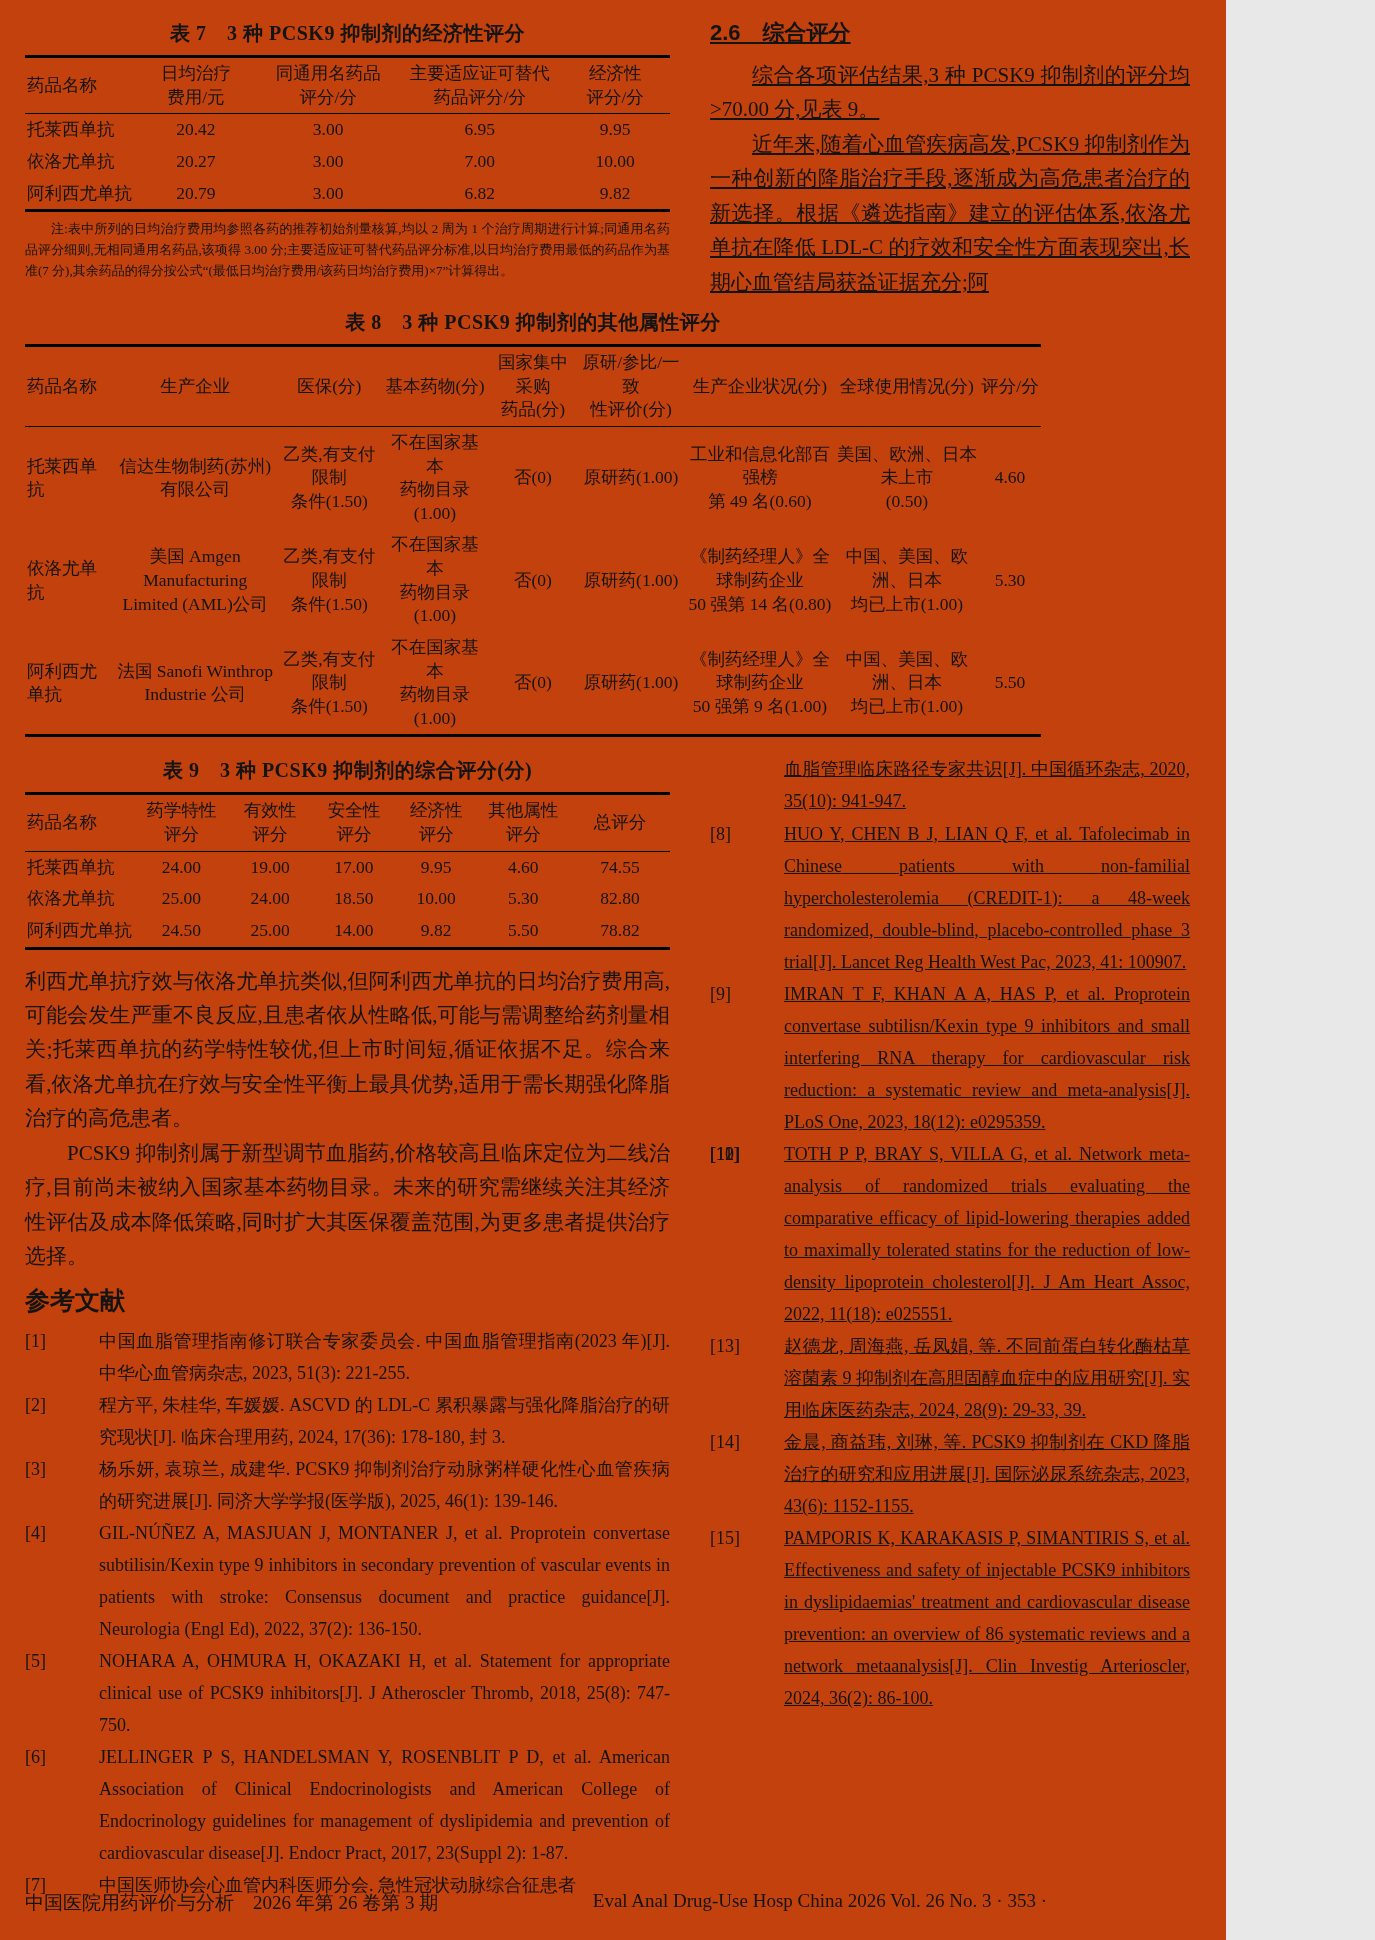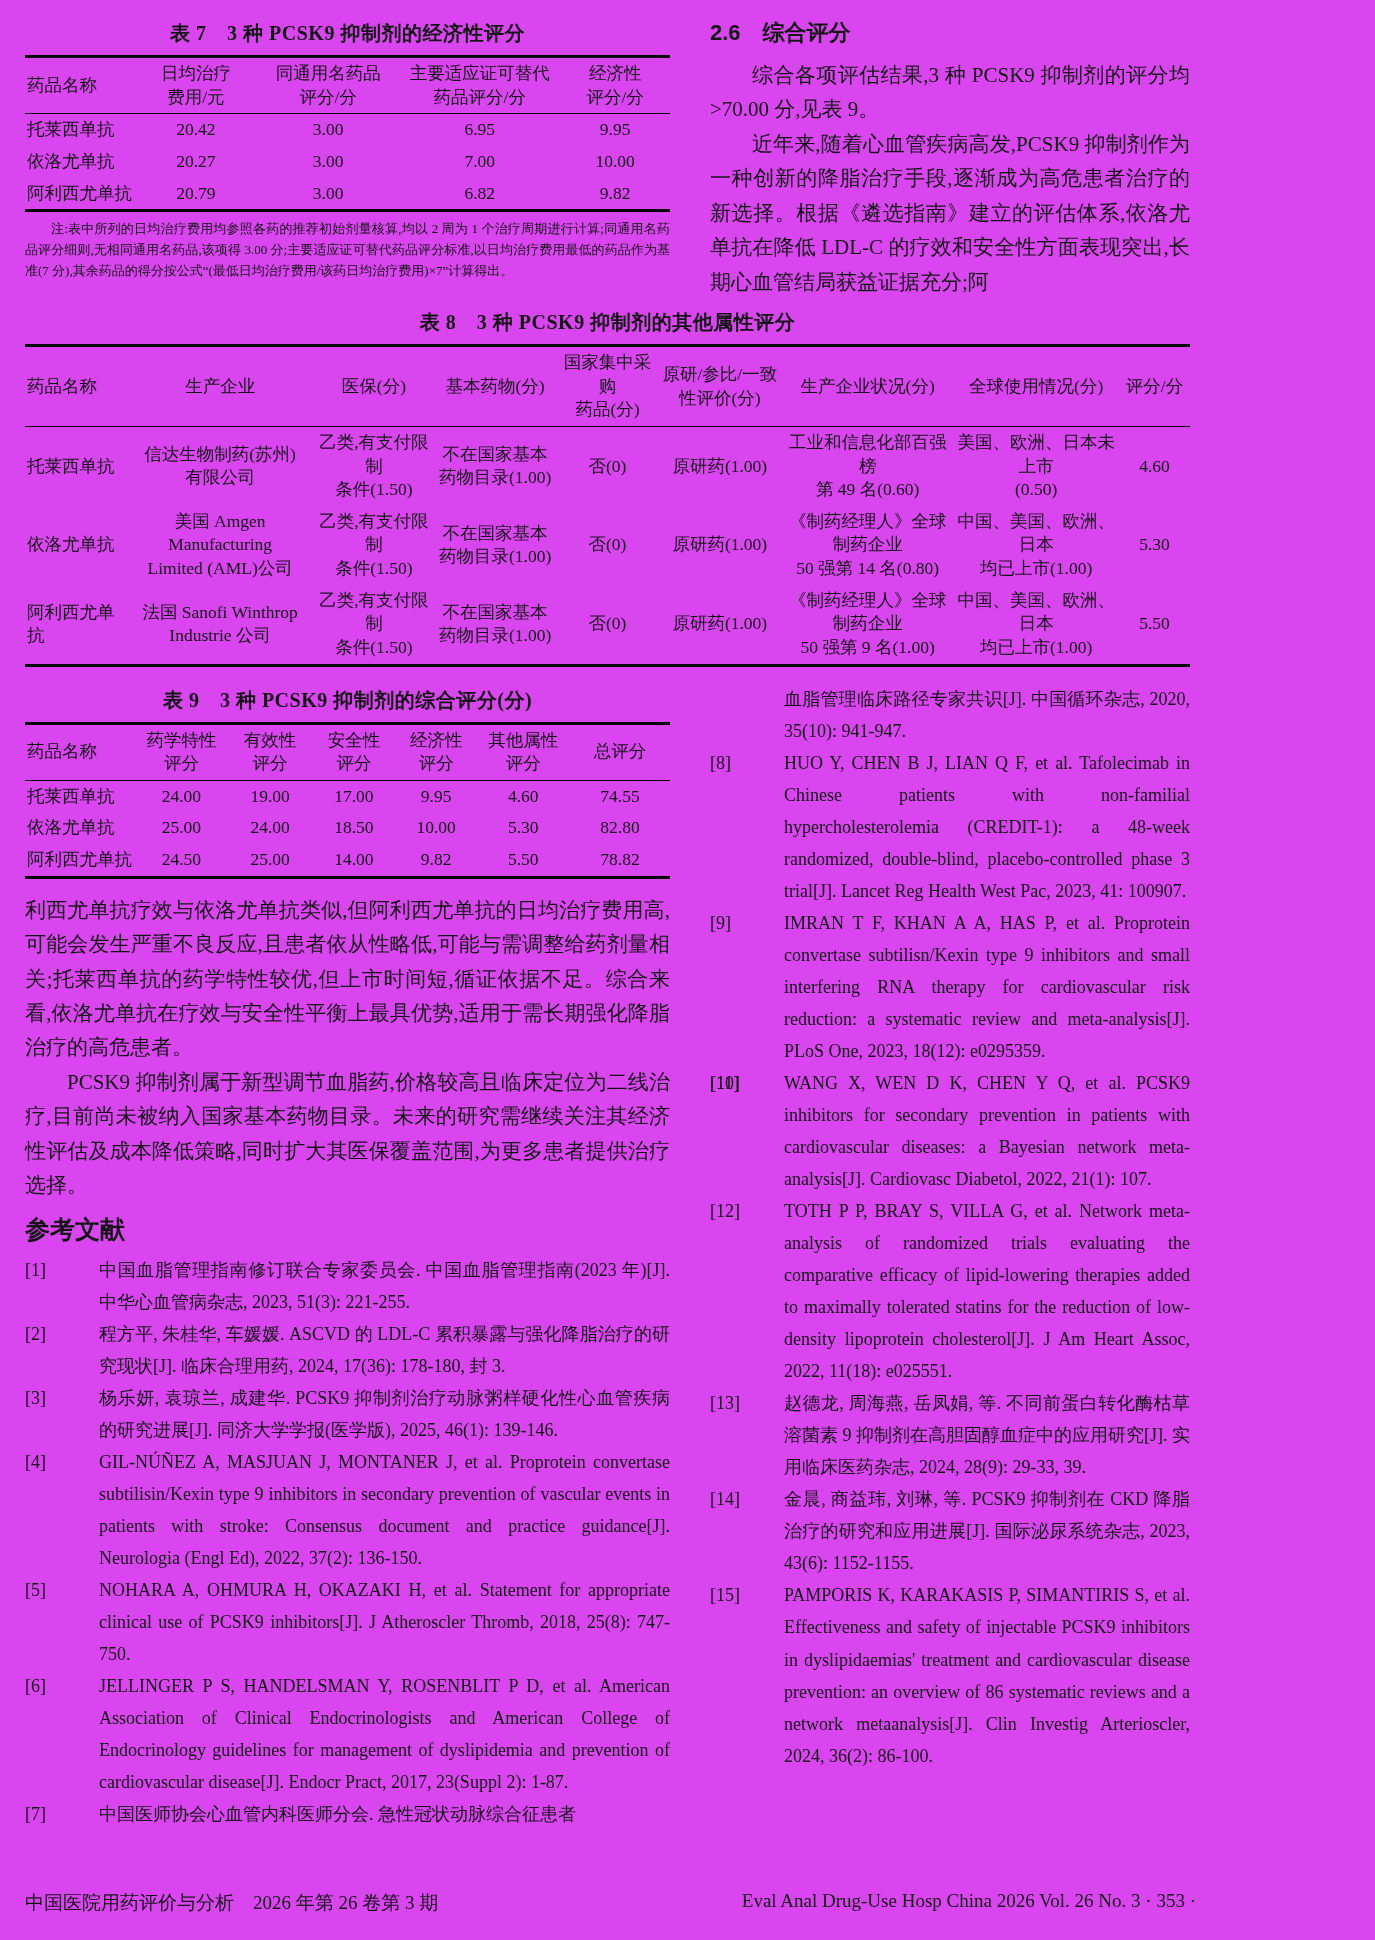--- a/index.html
+++ b/index.html
@@ -1,21 +1,21 @@
 <!DOCTYPE html>
 <html><head>
 <meta charset="utf-8">
 <style>
   html,body{margin:0;padding:0;background:#e8e8e8;}
-  .page{position:relative;width:1375px;height:1940px;background:#d946ef;color:#141414;
+  .page{position:relative;width:1226px;height:1940px;background:#c2410c;color:#141414;
         box-sizing:border-box;padding:16px 185px 0 25px;overflow:hidden;
         font-family:"Liberation Serif","DejaVu Serif",serif;}
   .row{display:flex;gap:40px;}
   .col-l{width:645px;flex:0 0 645px;}
-  .col-r{width:480px;flex:0 0 480px;}
+  .col-r{width:480px;flex:0 0 480px;text-decoration:underline;}
 
   
   .tbl-title{font-weight:bold;text-align:center;font-size:20px;margin:4px 0 8px 0;
              font-family:"Liberation Serif","DejaVu Serif",serif;letter-spacing:.5px;}
   table.tbl{width:100%;border-collapse:collapse;table-layout:fixed;
             border-top:3px solid #000;border-bottom:3px solid #000;}
   table.tbl th{border-bottom:1.5px solid #000;font-weight:normal;}
   table.tbl th,table.tbl td{font-size:17.5px;line-height:1.35;padding:4px 2px;
             text-align:center;vertical-align:middle;white-space:pre-line;}
   table.tbl .c-name{text-align:left;padding-left:2px;}
@@ -295,21 +295,20 @@
       </div>
       <div class="ref">
         <span class="num">[9]</span>
         <span>IMRAN T F, KHAN A A, HAS P, et al. Proprotein convertase subtilisn/Kexin type 9 inhibitors and small interfering RNA therapy for cardiovascular risk reduction: a systematic review and meta-analysis[J]. PLoS One, 2023, 18(12): e0295359.</span>
       </div>
       <div class="ref">
         <span class="num">[10]</span>
       </div>
       <div class="ref">
         <span class="num">[11]</span>
-        <span>WANG X, WEN D K, CHEN Y Q, et al. PCSK9 inhibitors for secondary prevention in patients with cardiovascular diseases: a Bayesian network meta-analysis[J]. Cardiovasc Diabetol, 2022, 21(1): 107.</span>
       </div>
       <div class="ref">
         <span class="num">[12]</span>
         <span>TOTH P P, BRAY S, VILLA G, et al. Network meta-analysis of randomized trials evaluating the comparative efficacy of lipid-lowering therapies added to maximally tolerated statins for the reduction of low-density lipoprotein cholesterol[J]. J Am Heart Assoc, 2022, 11(18): e025551.</span>
       </div>
       <div class="ref">
         <span class="num">[13]</span>
         <span>赵德龙, 周海燕, 岳凤娟, 等. 不同前蛋白转化酶枯草溶菌素 9 抑制剂在高胆固醇血症中的应用研究[J]. 实用临床医药杂志, 2024, 28(9): 29-33, 39.</span>
       </div>
       <div class="ref">

